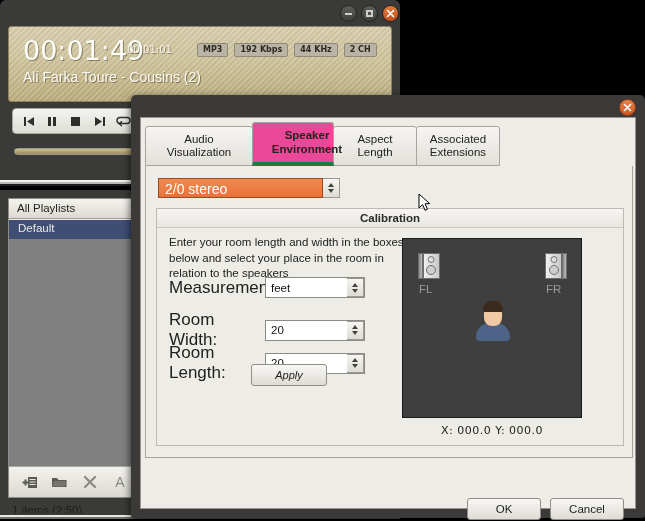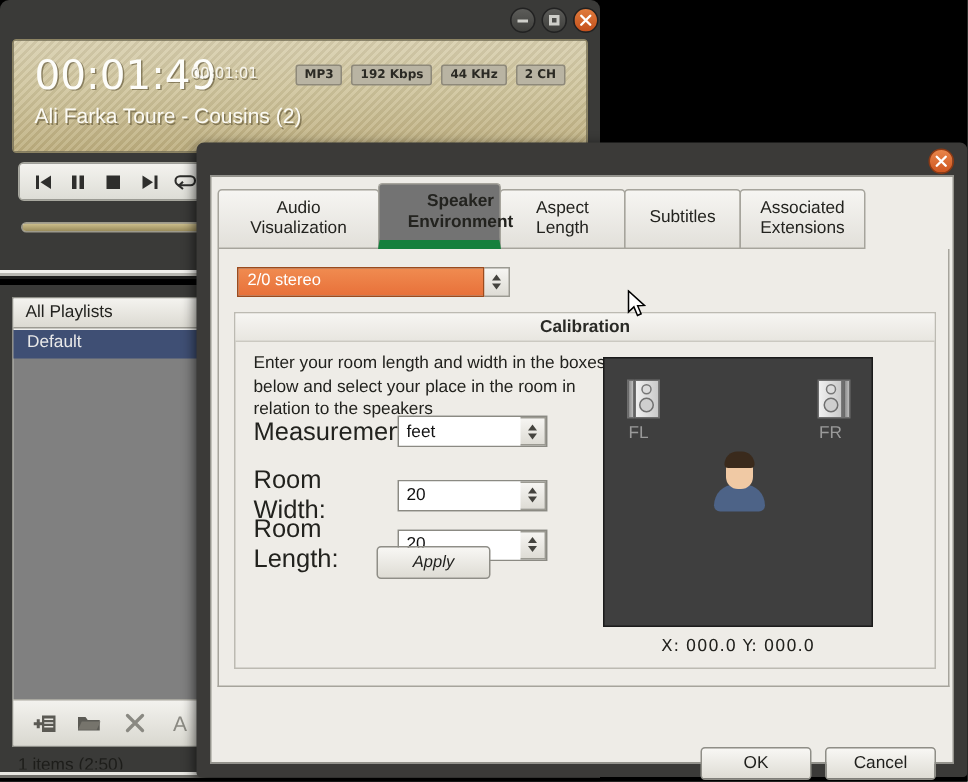--- a/index.html
+++ b/index.html
@@ -153,37 +153,37 @@
   }
   .tab {
     height: 40px; background: linear-gradient(180deg,#f6f5f2,#e2e0da);
     border: 1px solid #a6a49c; border-bottom: 1px solid #a6a49c;
     margin-right: -1px;
     display: flex; align-items: center; justify-content: center; text-align: center;
     font-size: 11.5px; color: #23231f; line-height: 1.15; padding: 0 8px;
     border-radius: 3px 3px 0 0;
   }
   .tab.active {
-    height: 44px; background: #737373; border-bottom: 6px solid #15803d;
+    height: 44px; background: #ec4899; border-bottom: 4px solid #15803d;
     font-weight: bold; z-index: 3; padding-left: 36px;
   }
 
   #panel {
     position: absolute; left: 4px; top: 48px; width: 488px; height: 292px;
     background: #eeece7; border: 1px solid #a6a49c; border-top: none;
   }
 
   #mode-select {
     position: absolute; left: 12px; top: 12px; width: 182px; height: 20px;
     display: flex;
   }
   #mode-value {
     flex: 1; background: linear-gradient(180deg,#f08b50,#e8713a);
     border: 1px solid #9b4b1e; color: #ffffff;
-    font-size: 11px; padding: 2px 0 0 6px;
+    font-size: 14px; padding: 2px 0 0 6px;
   }
   .spin-box {
     width: 17px; background: linear-gradient(180deg,#f6f5f2,#dedcd5);
     border: 1px solid #9b9a92; border-left: none;
     display:flex; flex-direction: column; align-items:center; justify-content: center; gap:2px;
   }
   .spin-arrow-up { width:0;height:0;border-left:3px solid transparent;border-right:3px solid transparent;border-bottom:4px solid #44433e; }
   .spin-arrow-dn { width:0;height:0;border-left:3px solid transparent;border-right:3px solid transparent;border-top:4px solid #44433e; }
 
   
@@ -414,23 +414,20 @@
             <span style="white-space:pre-line">Audio
 Visualization</span>
           </div>
         <div class="tab active" style="width:82px">
             <span style="white-space:pre-line">Speaker
 Environment</span>
           </div>
         <div class="tab" style="width:84px">
             <span>Aspect Length</span>
           </div>
-        <div class="tab" style="width:78px">
-            <span>Subtitles</span>
-          </div>
         <div class="tab" style="width:84px">
             <span style="white-space:pre-line">Associated
 Extensions</span>
           </div>
       </div>
 
       <div id="panel">
 
         <div id="mode-select">
           <div id="mode-value">2/0 stereo</div>

